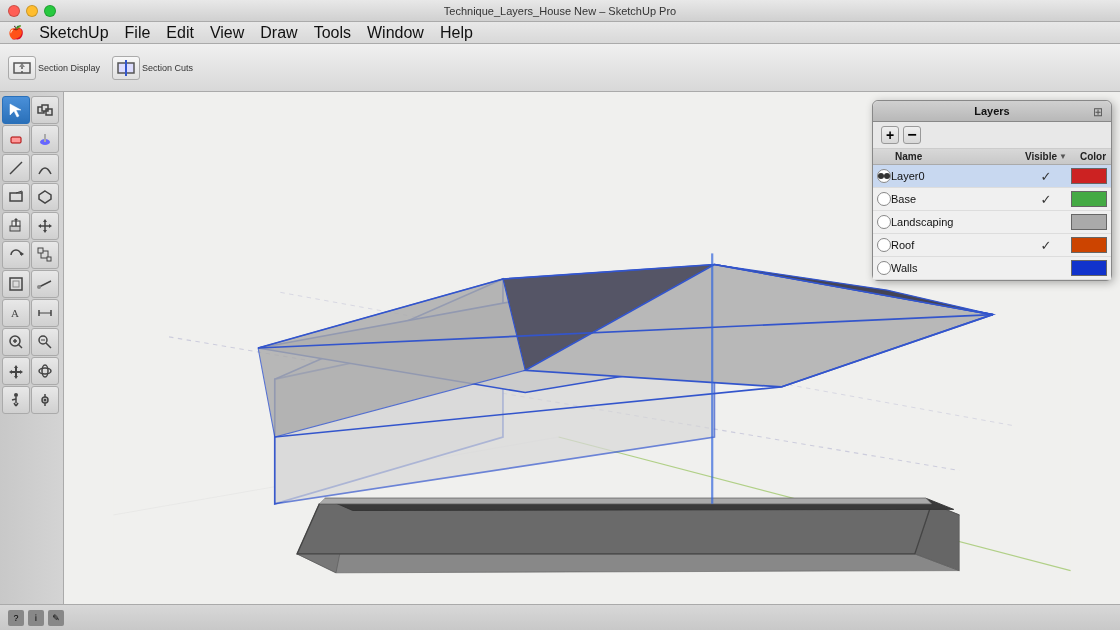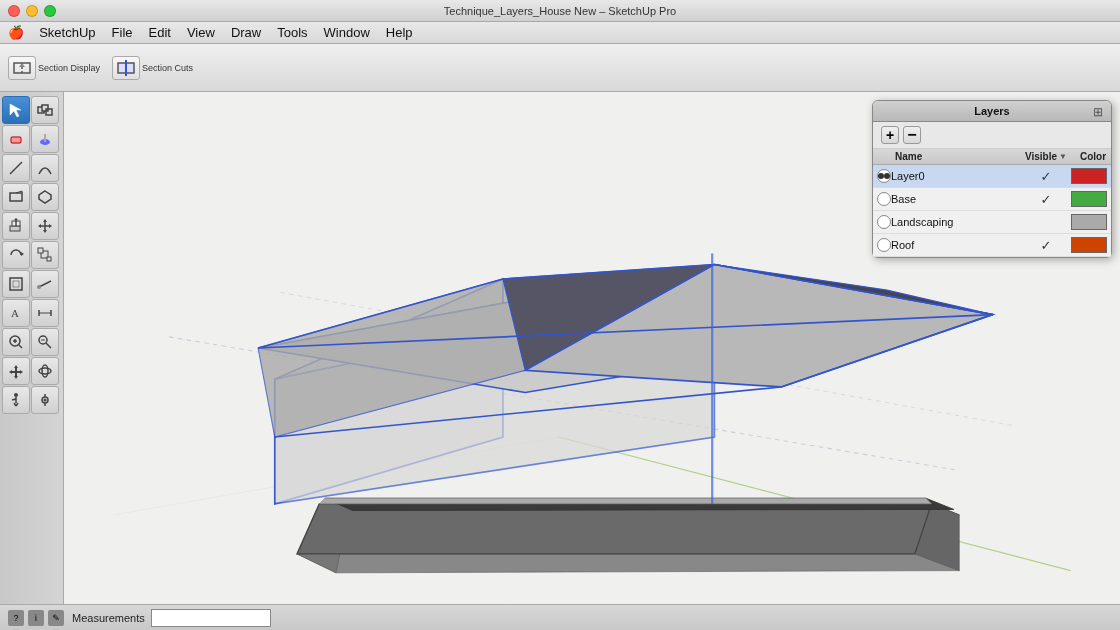--- a/index.html
+++ b/index.html
@@ -55,21 +55,21 @@
       align-items: center;
       padding: 0 4px;
       gap: 2px;
     }
     .apple-logo {
       font-size: 13px;
       margin-right: 6px;
       margin-left: 4px;
     }
     .menu-item {
-      font-size: 13px;
+      font-size: 16px;
       padding: 2px 7px;
       color: #111;
       border-radius: 3px;
       cursor: pointer;
     }
 
     
     .toolbar {
       width: 100%;
       height: 48px;
@@ -678,29 +678,33 @@
 
         <div class="layer-row">
           <div class="layer-radio"></div>
           <span class="layer-name">Roof</span>
           <div class="layer-check">
             <span class="checkmark">✓</span>
           </div>
           <div class="layer-color-swatch" style="background:#cc4400;"></div>
         </div>
 
+        <div class="layer-row">
+          <div class="layer-radio"></div>
+          <span class="layer-name">Walls</span>
+          <div class="layer-check">
+            <span style="font-size:13px;color:transparent;">✓</span>
+          </div>
+          <div class="layer-color-swatch" style="background:#1133cc;"></div>
+        </div>
       </div>
     </div>
 
   </div>
 </div>
 
 <div class="status-bar">
   <div class="status-icons">
     <div class="status-icon" style="background:#888;font-size:9px;">?</div>
     <div class="status-icon" style="background:#888;">ℹ</div>
     <div class="status-icon" style="background:#888;">✎</div>
   </div>
-  <div class="measurements-area">
-    <span class="measurements-label">Measurements</span>
-    <input class="measurements-input" type="text" style="">
-  </div>
 </div>
 
 </body></html>

